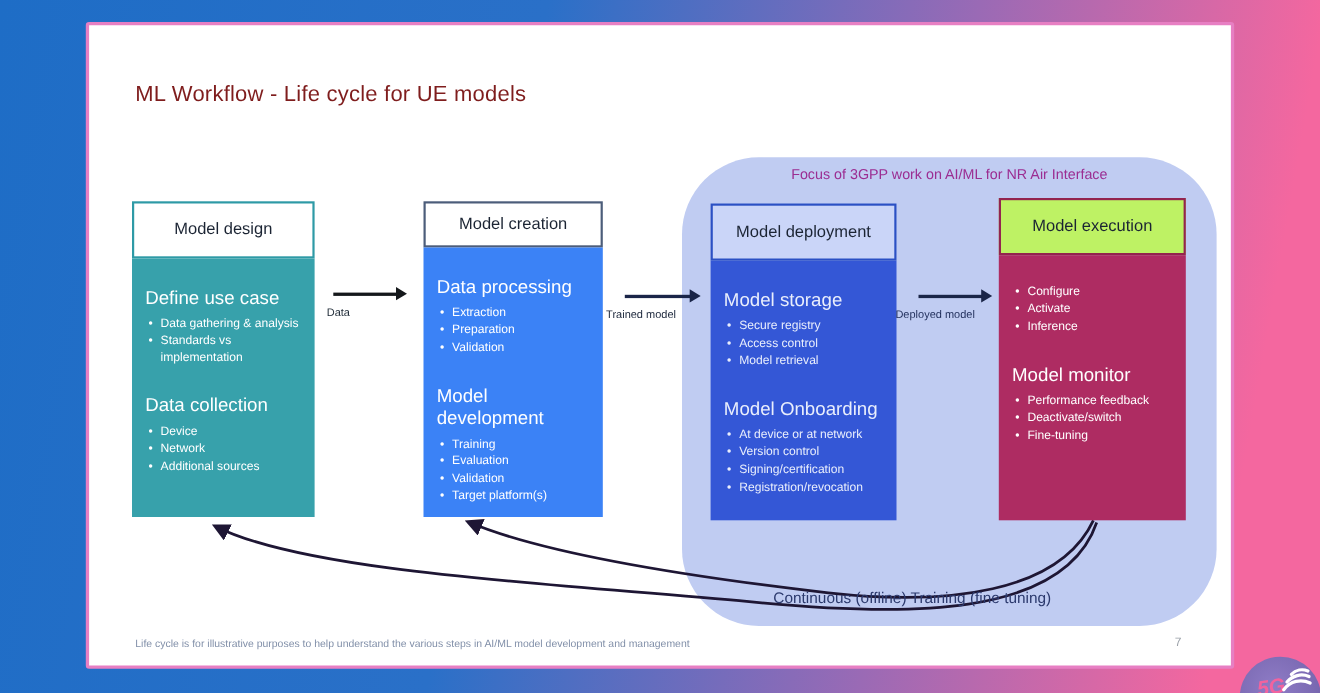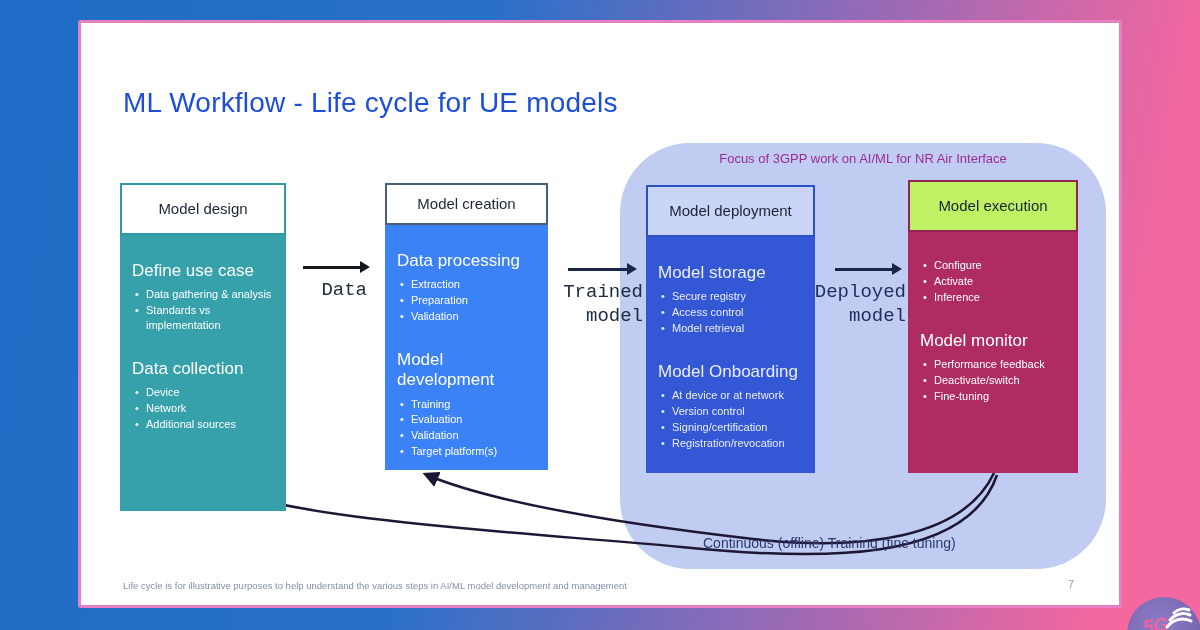--- a/index.html
+++ b/index.html
@@ -8,40 +8,40 @@
     font-family:"Liberation Sans",sans-serif;
     background:linear-gradient(100deg,#1E6DC6 0%,#2A70C8 38%,#9A6AB5 68%,#F4679F 92%);
   }
   .slide{
     position:absolute;left:78px;top:20px;width:1044px;height:588px;
     background:#ffffff;border:3px solid #E77FC3;border-radius:3px;
     box-sizing:border-box;overflow:visible;
   }
   .title{
     position:absolute;left:42px;top:52px;
-    font-size:28px;color:#1d4ed8;letter-spacing:.2px;margin-top:12px;
+    font-size:20px;color:#7f1d1d;letter-spacing:.2px;
   }
   .blob{
     position:absolute;left:539px;top:120px;width:486px;height:426px;
     background:#C0CCF2;border-radius:70px;
   }
   .focus-label{
     position:absolute;left:539px;top:128px;width:486px;text-align:center;
     font-size:13px;color:#9B2D92;
   }
   .flow-box{position:absolute;display:flex;flex-direction:column;}
   .box-header{
     height:52px;box-sizing:border-box;border:2px solid;
     display:flex;align-items:center;justify-content:center;text-align:center;
     font-size:15px;line-height:1.3;color:#1B2433;white-space:pre-line;
   }
   .box-body{
     flex:1;color:#ffffff;padding:26px 10px 10px 12px;box-sizing:border-box;
   }
-  .b1{left:39px;top:160px;width:166px;height:328px;}
+  .b1{left:39px;top:160px;width:166px;height:287px;}
   .b1 .box-header{background:#ffffff;border-color:#2E9AA6;}
   .b1 .box-body{background:#37A1AB;}
   .b2{left:304px;top:160px;width:163px;height:287px;}
   .b2 .box-header{background:#ffffff;border-color:#4C5D7A;}
   .b2 .box-body{background:#3b82f6;}
   .b3{left:565px;top:162px;width:169px;height:288px;}
   .b3 .box-header{background:#CAD5F8;border-color:#2B50C4;}
   .b3 .box-body{background:#3457D6;color:#E9EEFC;}
   .b4{left:827px;top:157px;width:170px;height:293px;}
   .b4 .box-header{background:#bef264;border-color:#93244F;}
@@ -56,21 +56,21 @@
     content:"";position:absolute;right:-9px;top:-5px;
     border-left:10px solid;border-top:6.5px solid transparent;border-bottom:6.5px solid transparent;
     border-left-color:inherit;
   }
   .arrow-black{background:#15181B;border-left-color:#15181B;}
   .arrow-navy{background:#1A2548;border-left-color:#1A2548;}
   .a1{left:222px;top:243px;width:58px;}
   .a2{left:487px;top:245px;width:60px;}
   .a3{left:754px;top:245px;width:58px;}
   .arrow-label{
-    position:absolute;text-align:right;font-size:19px;line-height:1.25;color:#232F3B;font-family:Liberation Mono, monospace;
+    position:absolute;text-align:left;font-size:10px;line-height:1.25;color:#232F3B;
   }
   .l1{left:216px;top:256px;width:70px;}
   .l2{left:470px;top:258px;width:92px;color:#202B3F;}
   .l3{left:733px;top:258px;width:92px;color:#1F2D5A;}
   .feedback-svg{position:absolute;left:0;top:0;width:1044px;height:588px;pointer-events:none;}
   .feedback-label{
     position:absolute;left:622px;top:512px;width:400px;text-align:left;
     font-size:14px;color:#2C3A6E;
   }
   .footnote{

